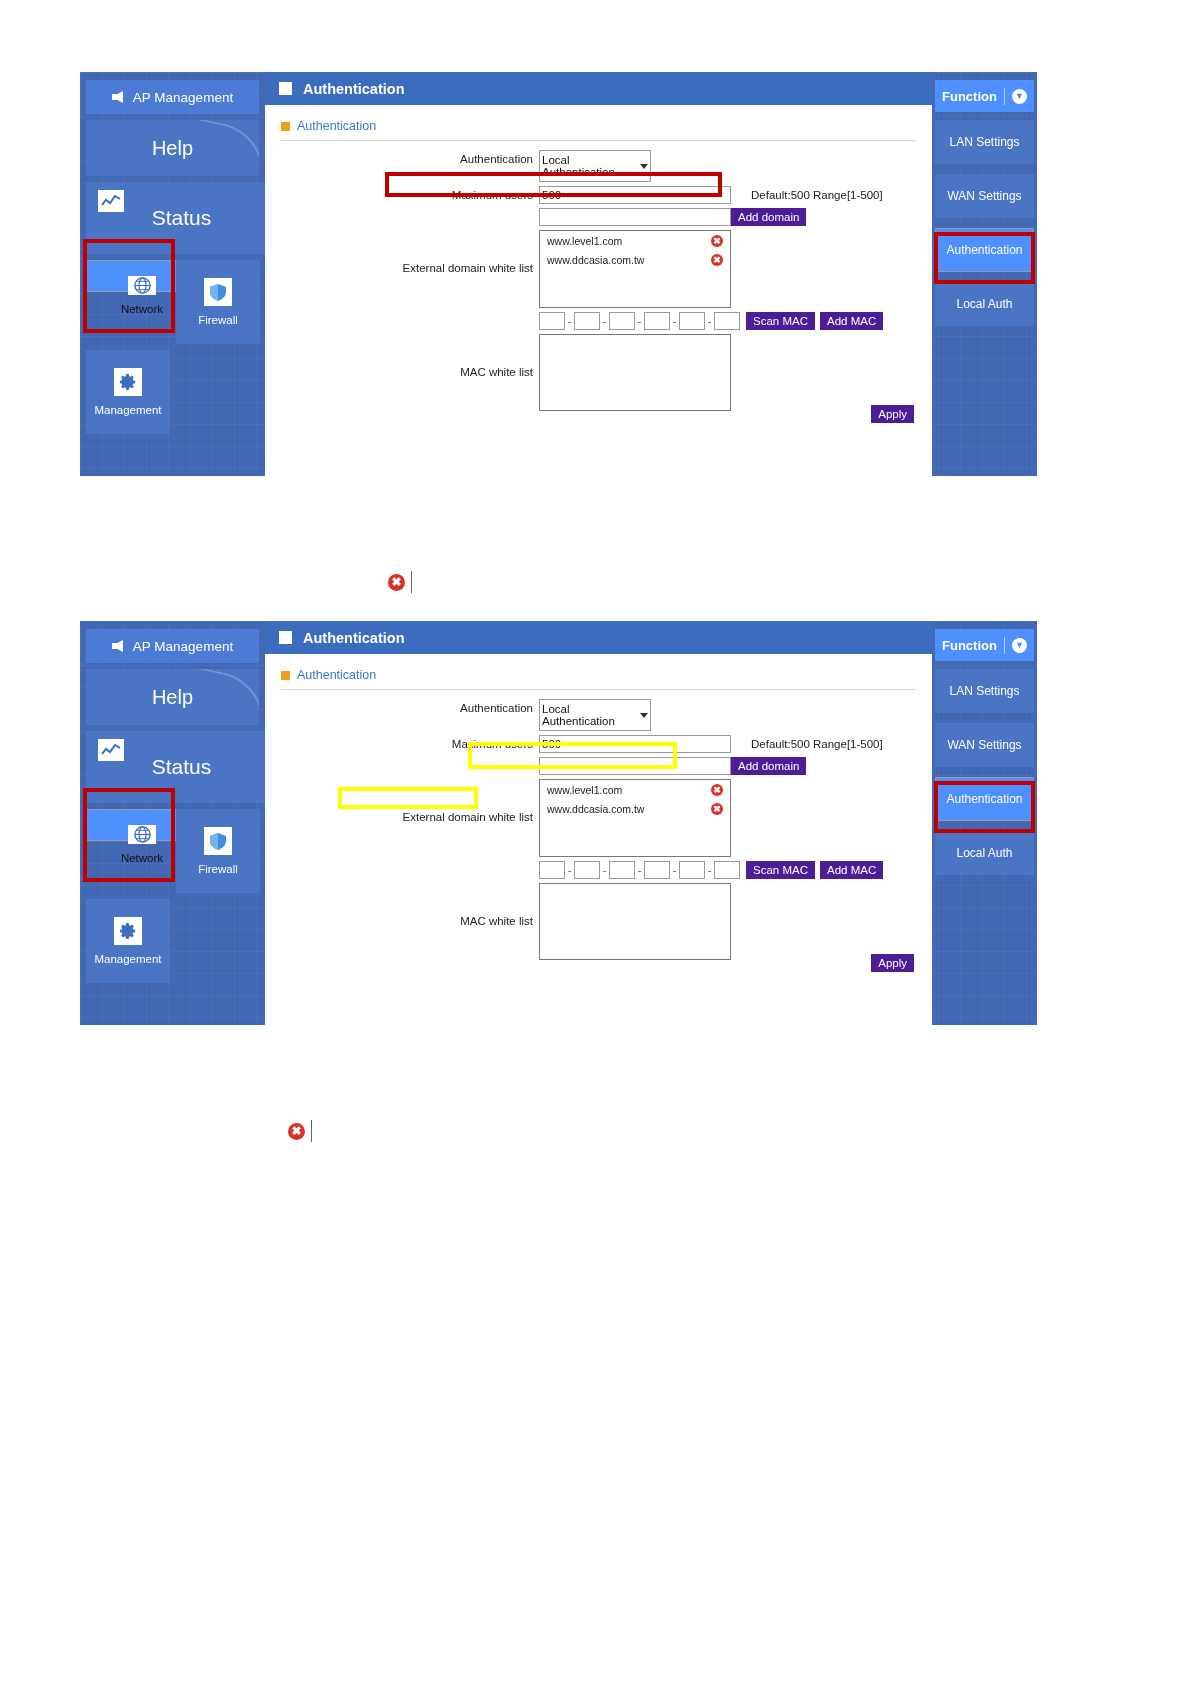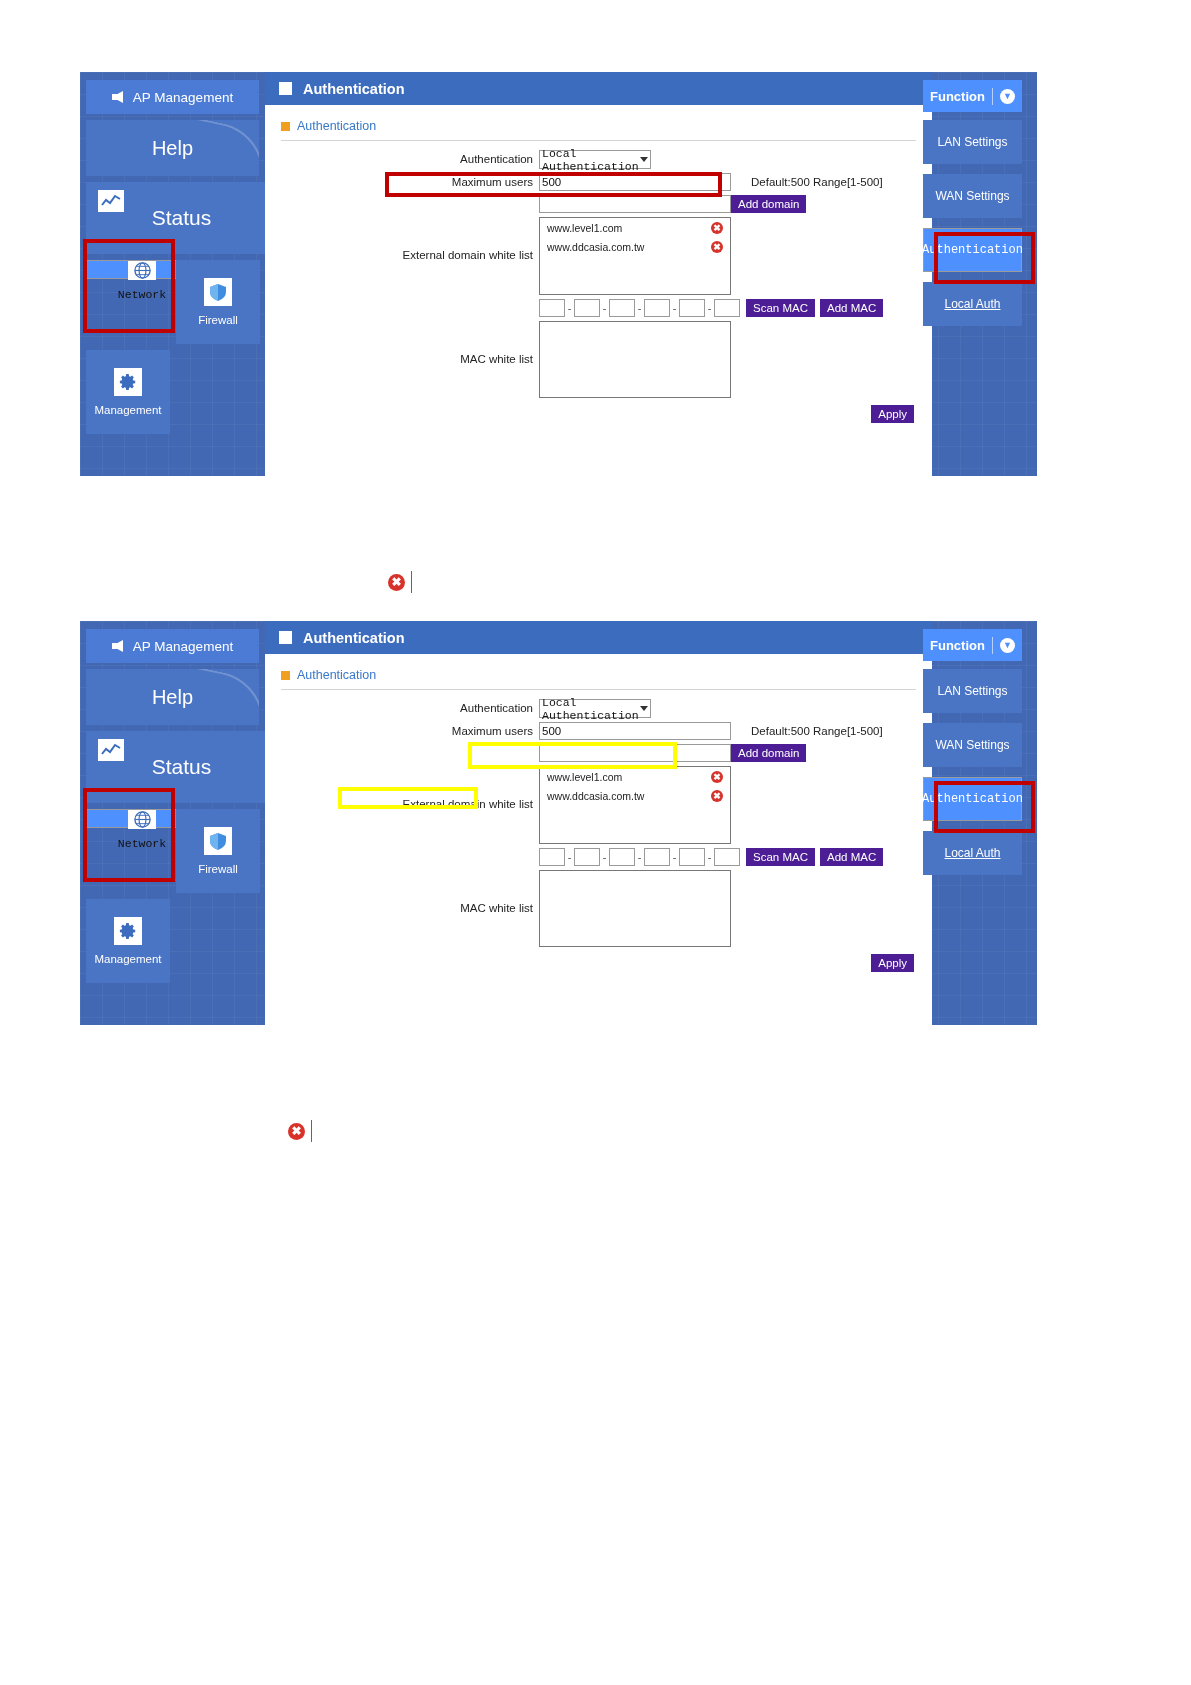--- a/index.html
+++ b/index.html
@@ -103,23 +103,23 @@
   .fld { display: flex; align-items: flex-start; gap: 0; }
   .inp {
     box-sizing: border-box; border: 1px solid #9a9a9a; background: #ffffff;
     height: 18px; font-size: 11.5px; padding: 0 2px; color: #111;
     font-family: "Liberation Sans", sans-serif;
   }
   .inp.maxusers { width: 192px; }
   .inp.domain   { width: 192px; }
   .sel {
     box-sizing: border-box; border: 1px solid #9a9a9a; background: #ffffff;
-    height: 19px; width: 112px; font-size: 11.5px; padding: 0 2px; color: #111;
+    height: 19px; width: 112px; font-size: 11.5px; padding: 15px 2px; color: #111;
     display: flex; align-items: center; justify-content: space-between;
-    font-family: Liberation Mono, monospace;
+    font-family: Liberation Sans, sans-serif;
   }
   .caret {
     width: 0; height: 0; border-left: 4px solid transparent;
     border-right: 4px solid transparent; border-top: 5px solid #333;
   }
   .hint { padding-top: 3px; padding-left: 20px; font-size: 11.5px; white-space: nowrap; }
   .btn-green {
     background: #4c1d95; color: #ffffff; border: 0; height: 18px;
     padding: 0 7px; font-size: 11.5px; cursor: pointer; line-height: 18px;
     font-family: "Liberation Sans", sans-serif; white-space: nowrap;
@@ -140,41 +140,41 @@
   }
   .macrow { display: flex; align-items: center; gap: 0; }
   .macrow .oct {
     box-sizing: border-box; border: 1px solid #9a9a9a; background: #ffffff;
     width: 26px; height: 18px;
   }
   .macrow .dash { width: 9px; text-align: center; color: #555; font-size: 11px; }
   .apply-wrap { position: absolute; right: 18px; bottom: 53px; }
 
   
-  .rightnav { position: absolute; right: 12px; top: 0; width: 105px; height: 100%; }
+  .rightnav { position: absolute; right: 0; top: 0; width: 105px; height: 100%; }
   .fn-head {
     position: absolute; left: 3px; top: 8px; width: 99px; height: 32px;
     background: #4d90fe; color: #ffffff; font-weight: bold; font-size: 13px;
     display: flex; align-items: center; justify-content: center; gap: 7px;
   }
   .fn-head .divider { width: 1px; height: 17px; background: rgba(255,255,255,0.6); }
   .fn-head .chev {
     width: 15px; height: 15px; border-radius: 50%; background: #ffffff;
     color: #4d90fe; font-size: 9px; line-height: 15px; text-align: center;
   }
   .fn-item {
     position: absolute; left: 3px; width: 99px; height: 44px;
     background: #4a74c4; color: #ffffff; font-size: 12px;
     display: flex; align-items: center; justify-content: center;
   }
   .fn-item.sel { background: #4d90fe; }
   .fn-1 { top: 48px; }
   .fn-2 { top: 102px; }
   .fn-3 { top: 156px; }
-  .fn-4 { top: 210px; text-decoration: underline; }
+  .fn-4 { top: 210px; }
 
   
   .box { position: absolute; pointer-events: none; box-sizing: border-box; }
   .box.red    { border: 4px solid #c00000; }
   .box.yellow { border: 4px solid #ffff00; }
 
   
   .lone-x {
     position: absolute; display: flex; align-items: center; gap: 6px;
   }

